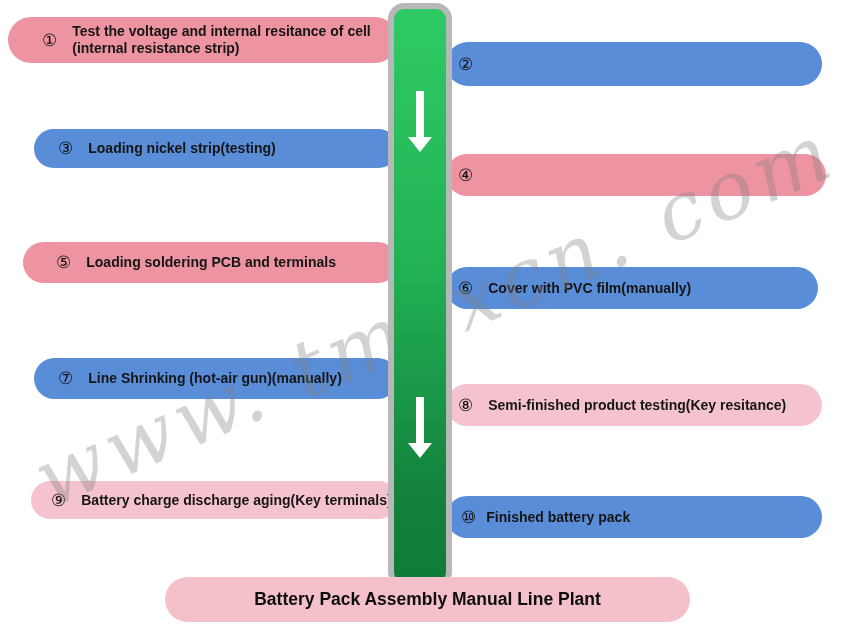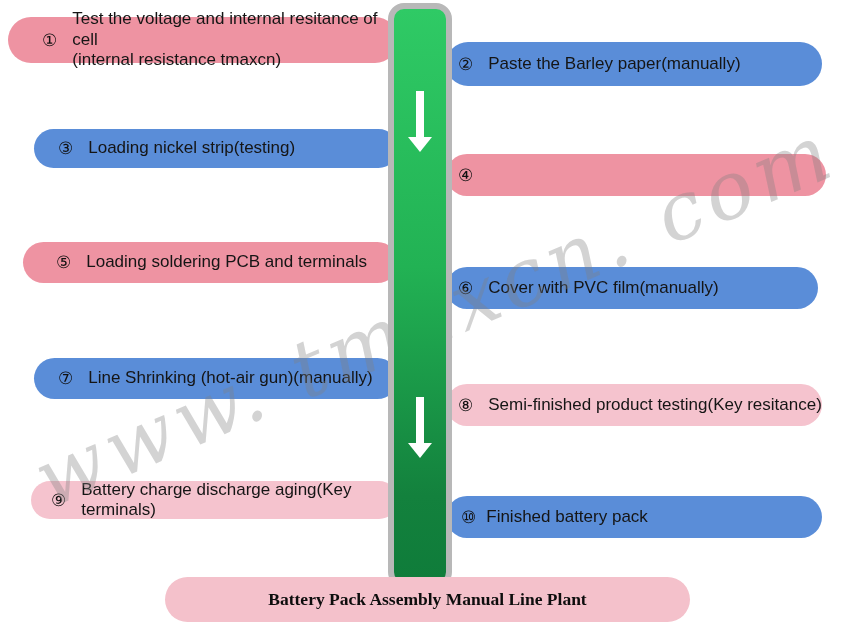--- a/index.html
+++ b/index.html
@@ -15,21 +15,21 @@
     position:absolute;
     display:flex;align-items:center;
     box-sizing:border-box;
     z-index:1;
   }
   .pill .num{
     font-size:17px;font-weight:400;color:#111;
     flex:0 0 auto;line-height:1;
   }
   .pill .txt{
-    font-size:17px;font-weight:400;color:#151515;
+    font-size:14px;font-weight:700;color:#151515;
     line-height:1.2;margin-left:15px;
   }
   .rose{background:#ee93a2;}
   .blue{background:#5a8dd8;}
   .pink-light{background:#f5c3ce;}
 
   
   .flow-bar{
     position:absolute;left:388px;top:3px;width:64px;height:585px;
     box-sizing:border-box;
@@ -63,42 +63,40 @@
     z-index:4;
     pointer-events:none;
   }
 
   
   .title-pill{
     position:absolute;left:165px;top:577px;width:525px;height:45px;
     background:#f4c1cb;border-radius:23px;
     display:flex;align-items:center;justify-content:center;
     z-index:6;
-    font-family:Liberation Serif, serif;
   }
   .title-pill .txt{
     font-size:17.5px;font-weight:700;color:#0d0d0d;
   }
 </style>
 </head>
 <body>
 
 <div class="stage">
 
   <div class="pill rose" style="left:8px;top:17px;width:390px;height:46px;border-radius:23px;padding-left:34px;">
     <span class="num">①</span>
     <span class="txt">
       <span>Test the voltage and internal resitance of cell</span><br>
-      <span>(internal resistance tmaxcn)</span>
+      <span>(internal resistance strip)</span>
     </span>
   </div>
 
   <div class="pill blue" style="left:446px;top:42px;width:376px;height:44px;border-radius:22px;padding-left:12px;">
     <span class="num">②</span>
-    <span class="txt">Paste the Barley paper(manually)</span>
   </div>
 
   <div class="pill blue" style="left:34px;top:129px;width:364px;height:39px;border-radius:20px;padding-left:24px;">
     <span class="num">③</span>
     <span class="txt">Loading nickel strip(testing)</span>
   </div>
 
   <div class="pill rose" style="left:446px;top:154px;width:380px;height:42px;border-radius:21px;padding-left:12px;">
     <span class="num">④</span>
   </div>

